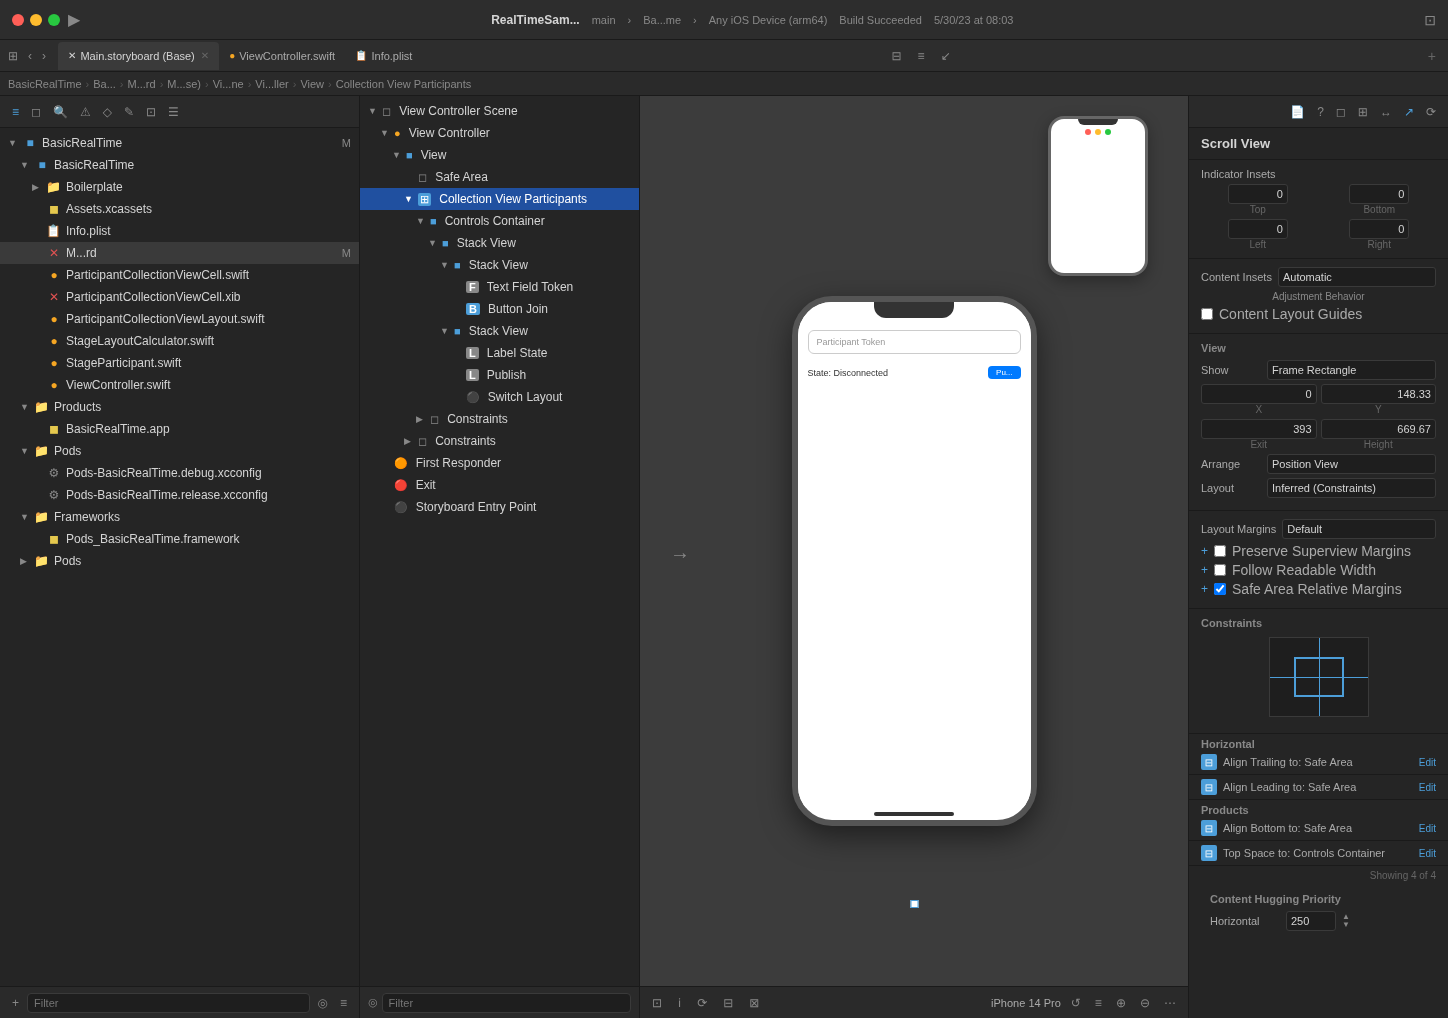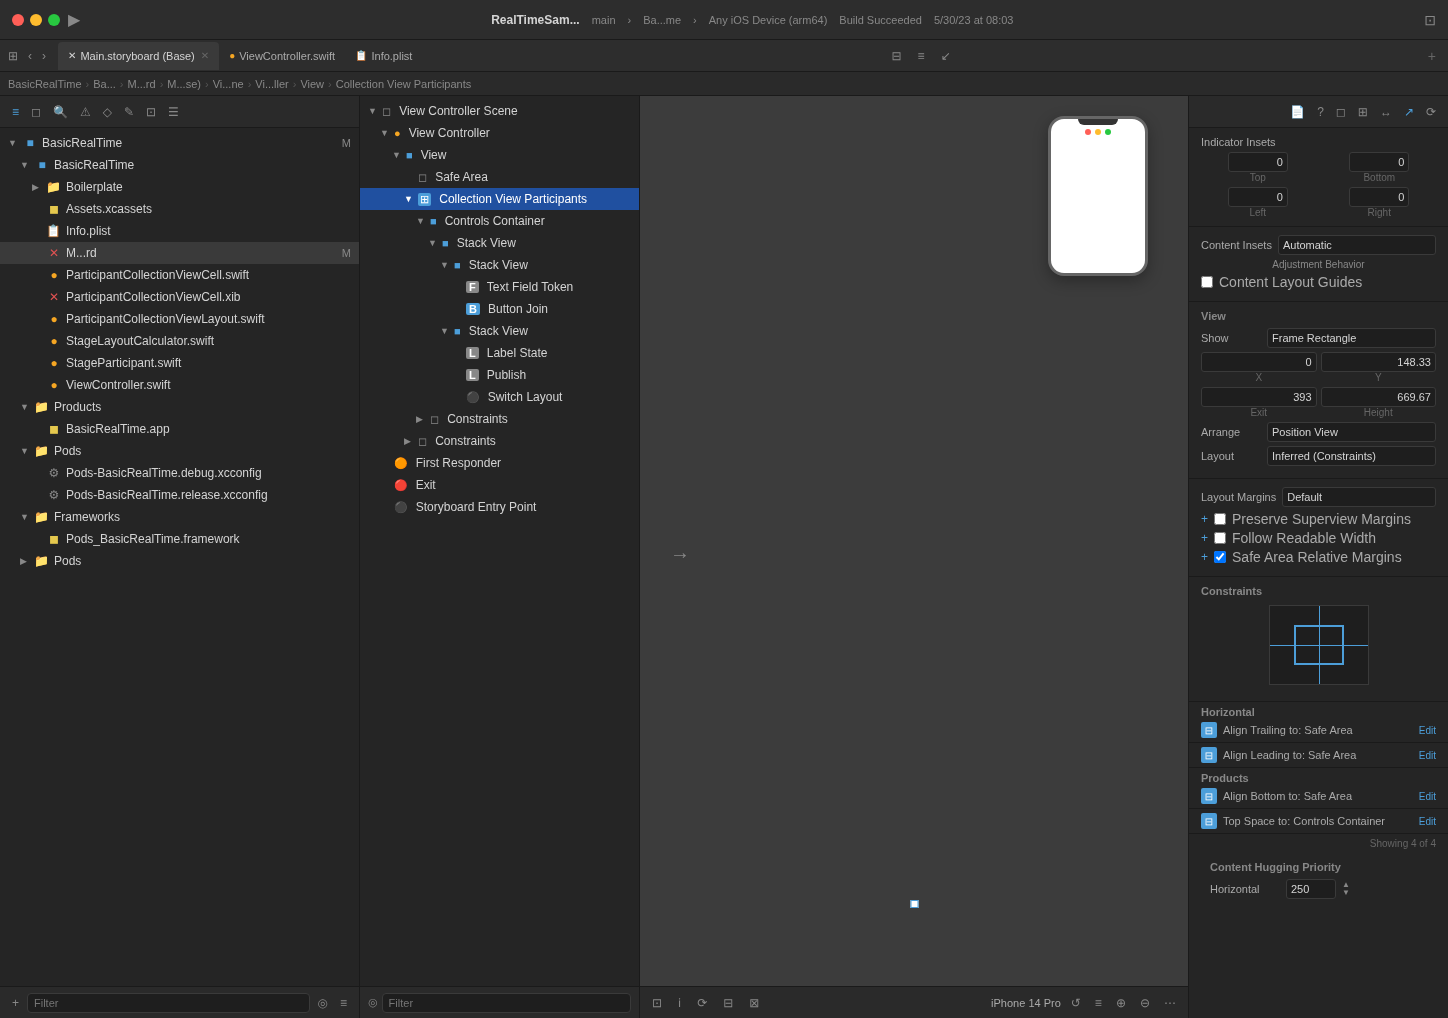--- a/index.html
+++ b/index.html
@@ -958,20 +958,35 @@
 
             <div class="iphone-behind">
               <div class="mini-phone-top"></div>
               <div class="mini-phone-dots">
                 <div class="mini-dot" style="background:#ff5f57"></div>
                 <div class="mini-dot" style="background:#febc2e"></div>
                 <div class="mini-dot" style="background:#28c840"></div>
               </div>
             </div>
 
+            <div class="iphone-mockup">
+              <div class="iphone-notch"></div>
+              <div class="iphone-screen">
+                <div class="iphone-ui-content">
+                  <div class="iphone-token-field">
+                    <span>Participant Token</span>
+                  </div>
+                  <div class="iphone-state-row">
+                    <span>State: Disconnected</span>
+                    <span class="iphone-btn-publish">Pu...</span>
+                  </div>
+                </div>
+              </div>
+              <div class="iphone-home-indicator"></div>
+            </div>
           </div>
 
           <div style="position:absolute;bottom:80px;left:50%;transform:translateX(-50%);width:245px;height:2px;pointer-events:none">
             <div style="width:8px;height:8px;background:white;border:1px solid #4c9ed9;position:absolute;left:50%;transform:translateX(-50%);top:-4px"></div>
           </div>
         </div>
 
         <div class="canvas-bottom-bar">
           <button class="tab-nav-btn">⊡</button>
           <button class="tab-nav-btn">ℹ</button>
@@ -996,20 +1011,21 @@
     <div class="inspector-toolbar">
       <button class="inspector-tool-btn">📄</button>
       <button class="inspector-tool-btn">?</button>
       <button class="inspector-tool-btn">◻</button>
       <button class="inspector-tool-btn">⊞</button>
       <button class="inspector-tool-btn">↔</button>
       <button class="inspector-tool-btn active">↗</button>
       <button class="inspector-tool-btn">⟳</button>
     </div>
 
+    <div class="inspector-header">Scroll View</div>
 
     <div class="inspector-section">
       <div class="inspector-row">
         <span class="inspector-label">Indicator Insets</span>
       </div>
       <div style="display:flex;gap:8px;margin-bottom:4px">
         <div style="flex:1;display:flex;flex-direction:column;align-items:center">
           <input class="inspector-input" type="text" value="0" style="">
           <span class="inspector-input-label">Top</span>
         </div>

